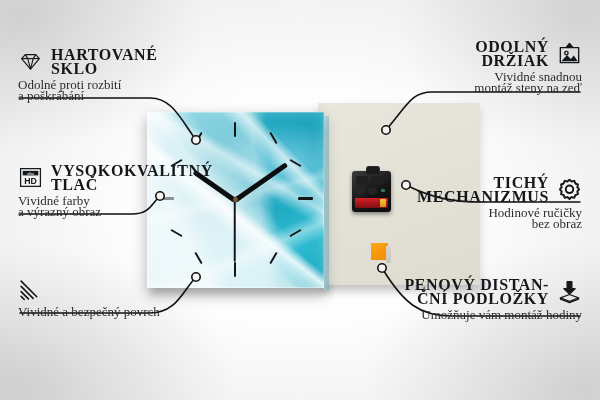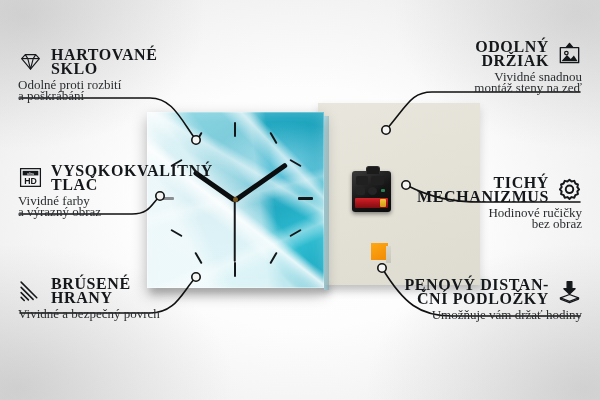--- a/index.html
+++ b/index.html
@@ -271,24 +271,20 @@
   <div class="feat left" style="left:18px;top:277px;width:200px;">
     <div class="row">
       <span class="ic">
         <svg viewBox="0 0 24 24" stroke="#15181b" stroke-width="1.5" stroke-linecap="round">
           <path d="M3 4 L18 19"></path>
           <path d="M3 9 L14.5 20.5"></path>
           <path d="M3 14 L10 21"></path>
           <path d="M3 18.6 L6 21.6"></path>
         </svg>
       </span>
-      <div class="title">
-        <div>BRÚSENÉ</div>
-        <div>HRANY</div>
-      </div>
     </div>
     <div class="desc">
       <div>Vividné a bezpečný povrch</div>
     </div>
   </div>
 
   <div class="feat right" style="left:392px;top:40px;width:190px;">
     <div class="row">
       <div class="title">
         <div>ODOLNÝ</div>
@@ -336,17 +332,17 @@
       </div>
       <span class="ic">
         <svg viewBox="0 0 24 24" fill="none" stroke="#15181b" stroke-width="1.2" stroke-linejoin="round">
           <path d="M9.7 2.4 H14.3 V9.3 H17.4 L12 14.4 L6.6 9.3 H9.7 Z" fill="#15181b"></path>
           <path d="M12 14.9 L3.3 18.1 L12 21.4 L20.7 18.1 Z"></path>
           <path d="M3.3 18.1 V19.3 L12 22.6 L20.7 19.3 V18.1"></path>
         </svg>
       </span>
     </div>
     <div class="desc">
-      <div>Umožňuje vám držať hodiny</div>
+      <div>Umožňuje vám montáž hodiny</div>
     </div>
   </div>
 
 </div>
 
 </body></html>

